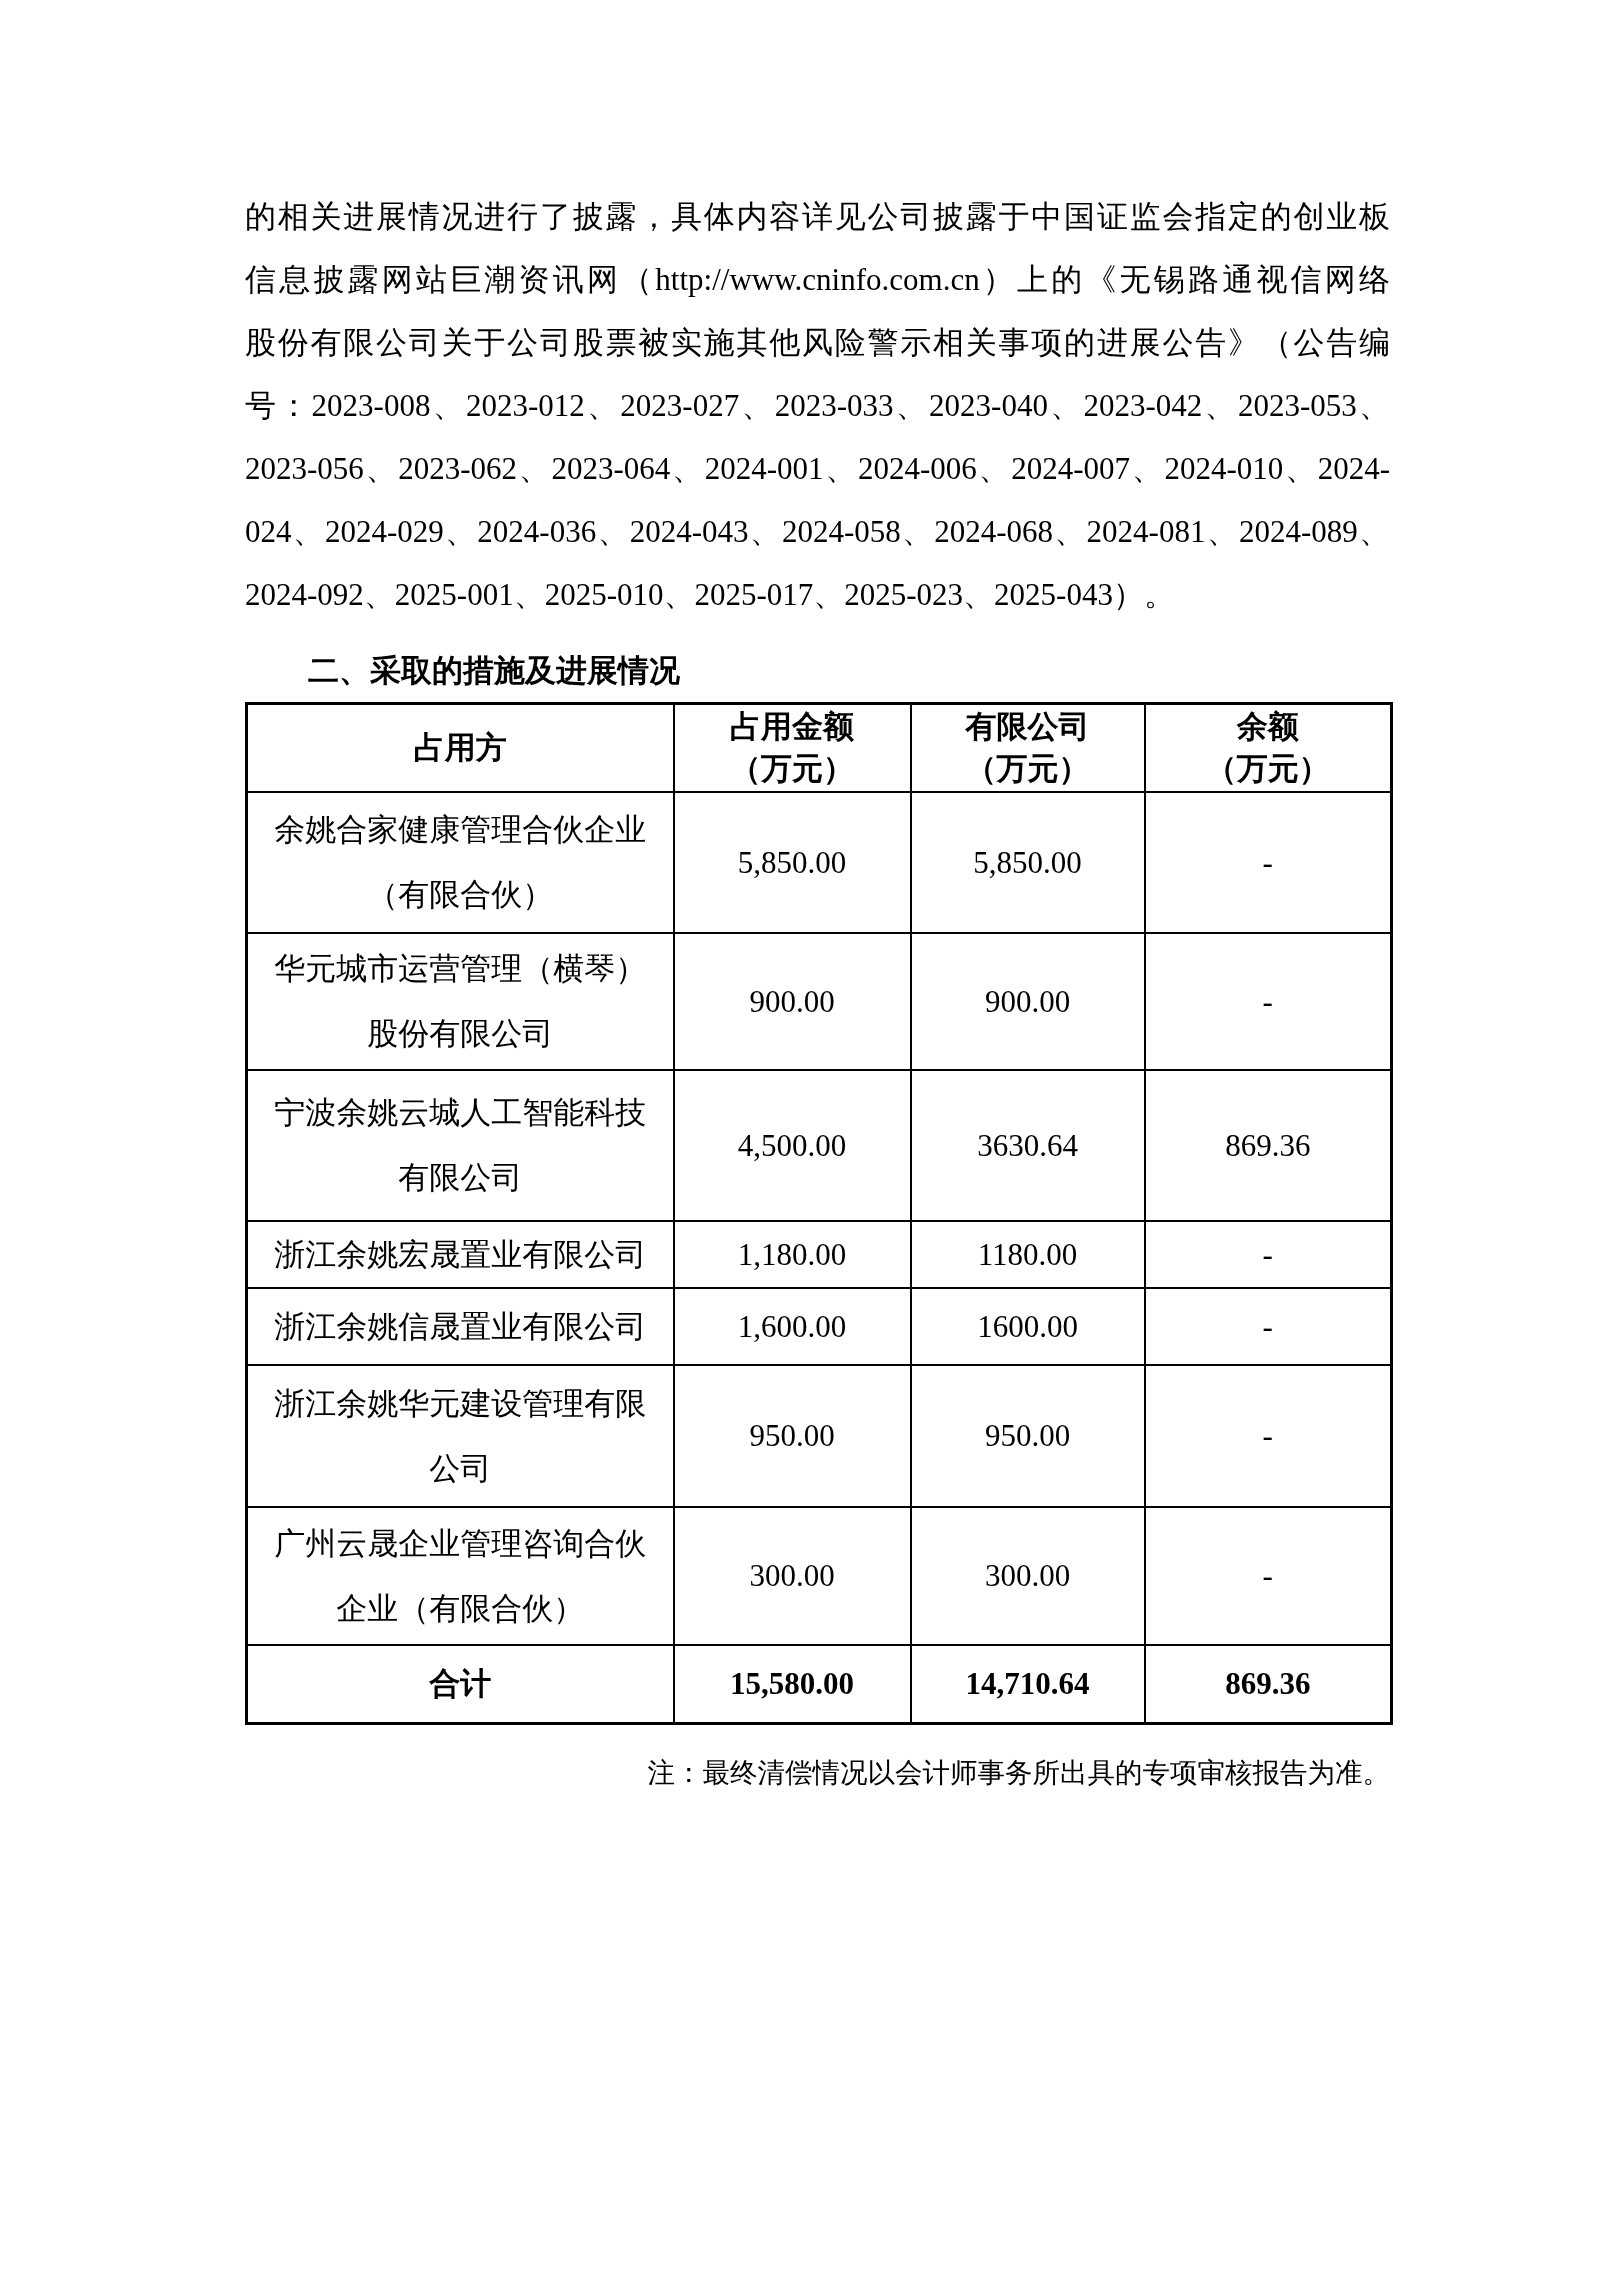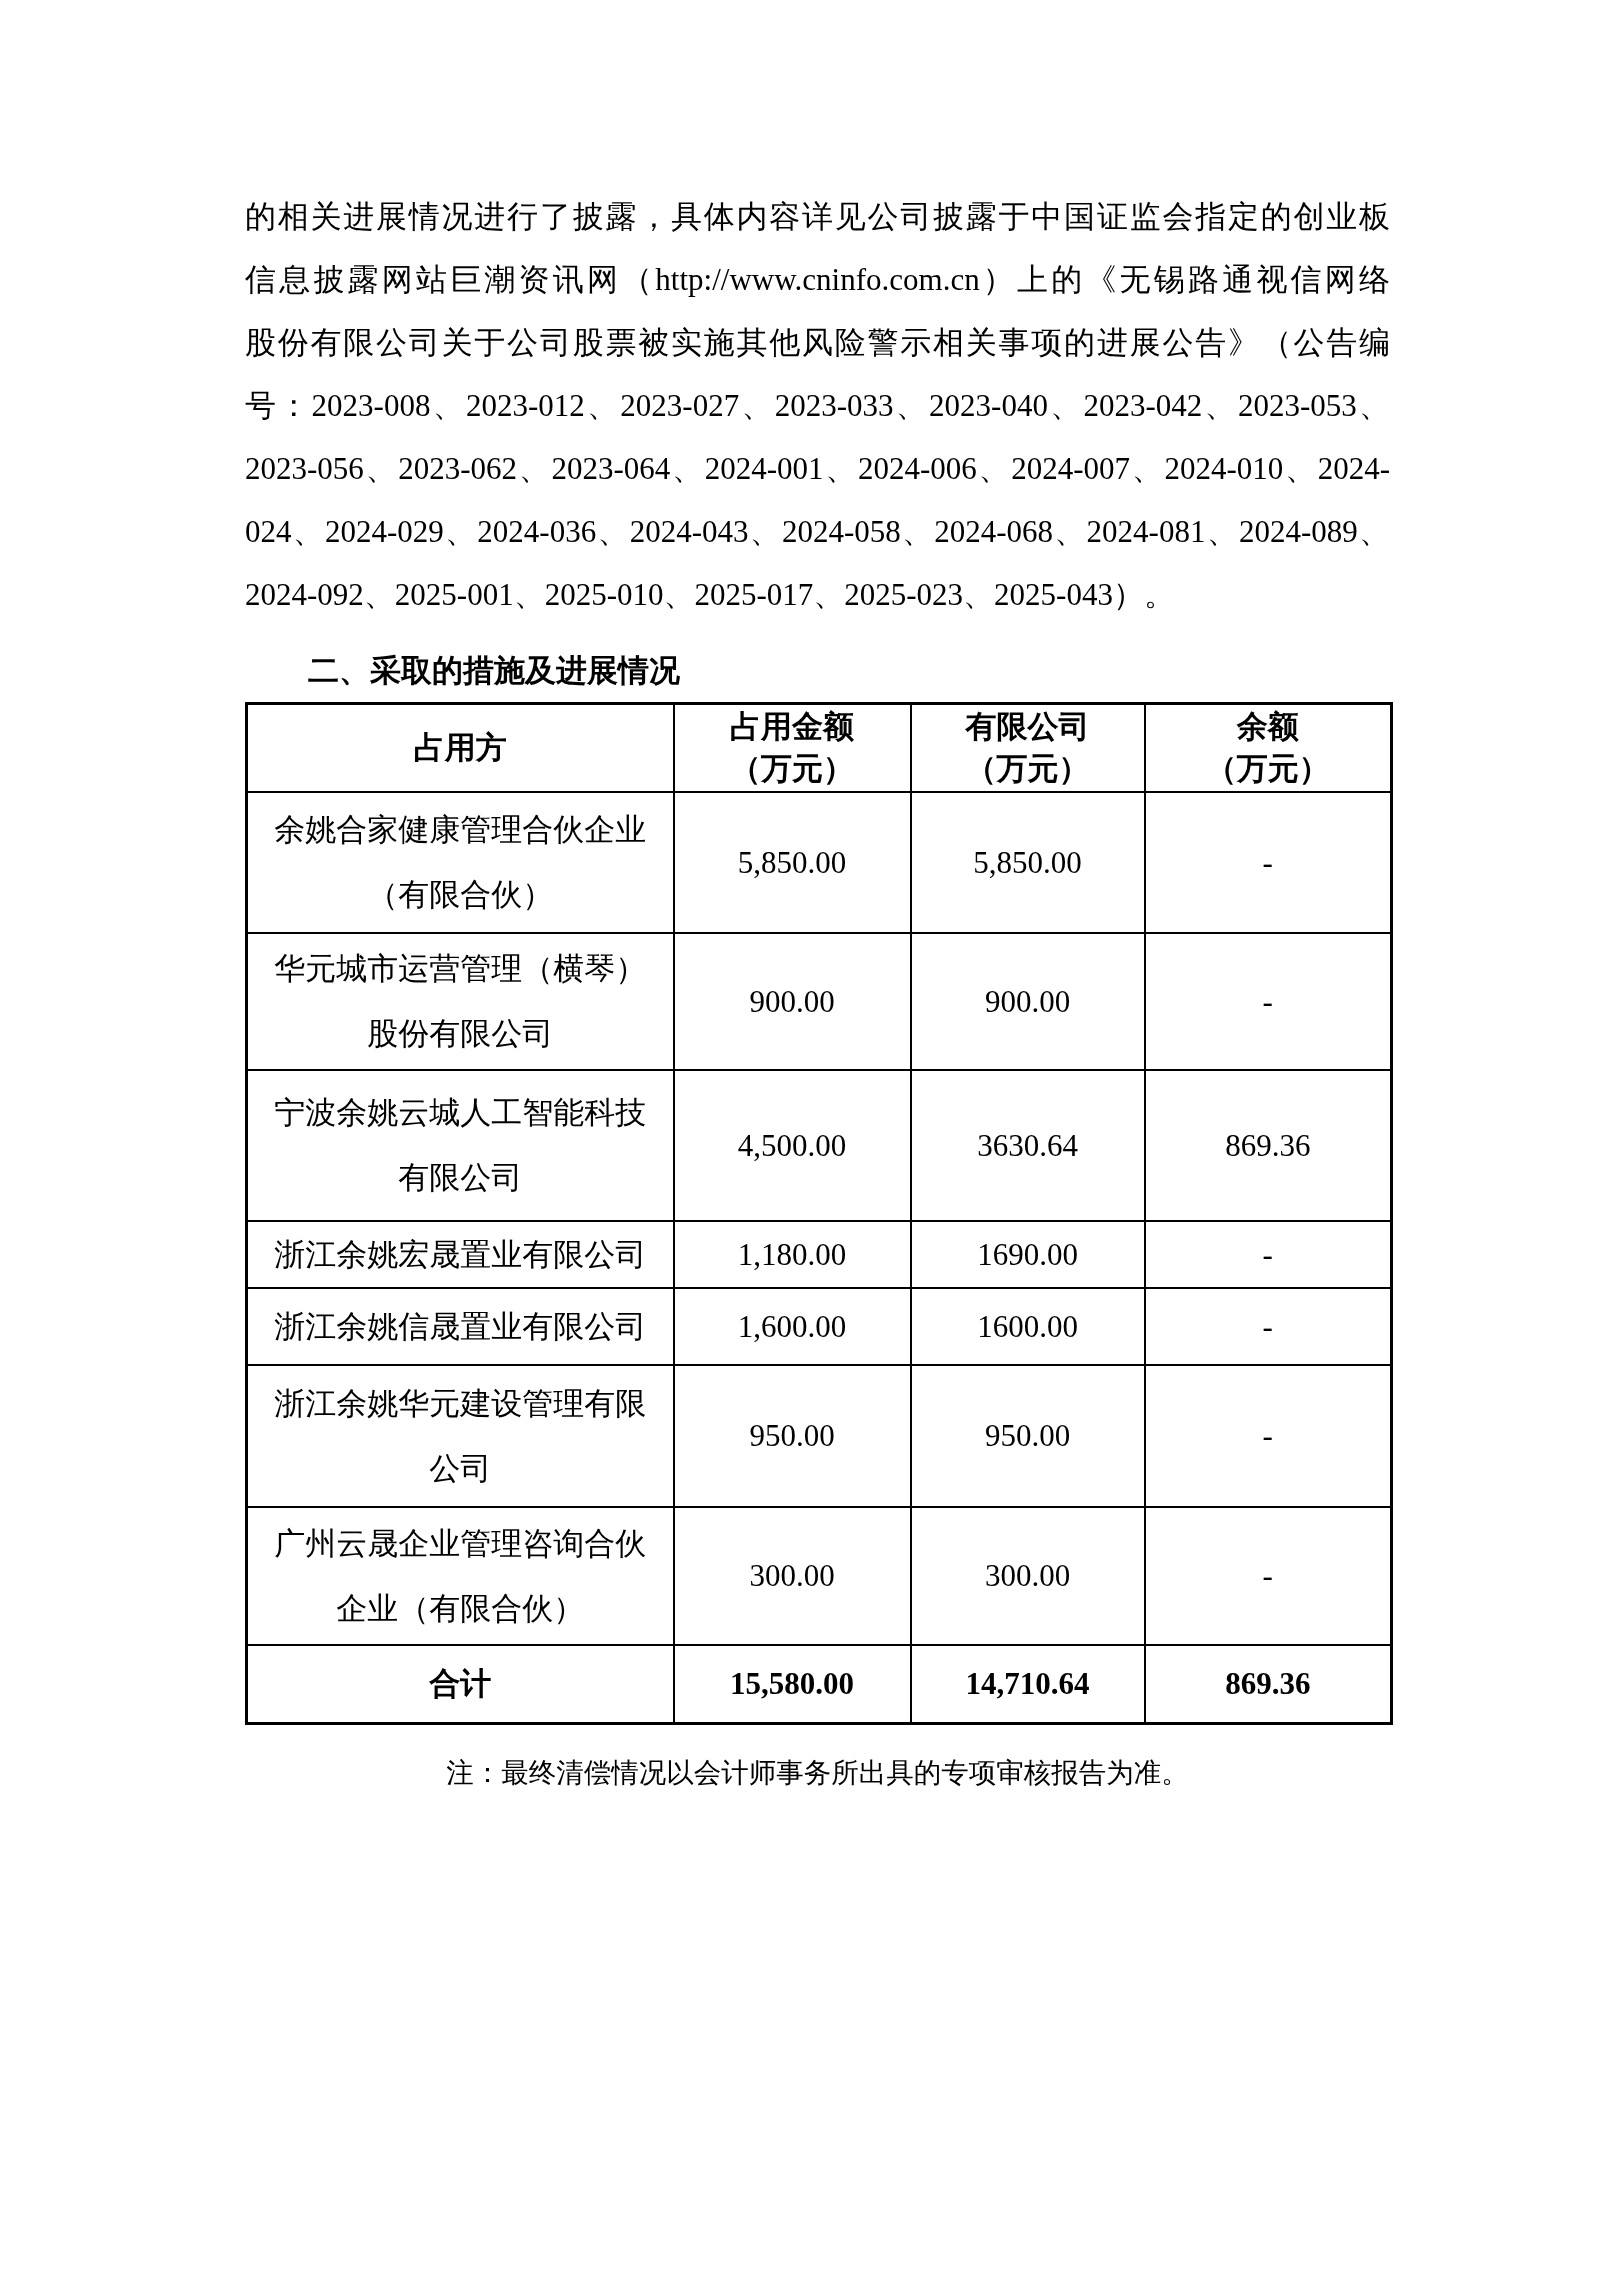--- a/index.html
+++ b/index.html
@@ -61,21 +61,21 @@
   table.occupation td {
     font-size: 31px;
     font-weight: normal;
     line-height: 65px;
   }
   tr.total-row td { font-weight: bold; }
   .note {
     margin-top: 27.5px;
     font-size: 27.5px;
     line-height: 39px;
-    text-align: center;
+    text-align: right;
   }
 </style>
 </head>
 <body>
 
 <div class="page">
   <div class="content">
 
     <div class="para">
       <div class="line">的相关进展情况进行了披露，具体内容详见公司披露于中国证监会指定的创业板</div>
@@ -124,21 +124,21 @@
         <tr style="height:151px">
           <td>宁波余姚云城人工智能科技
 有限公司</td>
           <td>4,500.00</td>
           <td>3630.64</td>
           <td>869.36</td>
         </tr>
         <tr style="height:63px">
           <td>浙江余姚宏晟置业有限公司</td>
           <td>1,180.00</td>
-          <td>1690.00</td>
+          <td>1180.00</td>
           <td>-</td>
         </tr>
         <tr style="height:77px">
           <td>浙江余姚信晟置业有限公司</td>
           <td>1,600.00</td>
           <td>1600.00</td>
           <td>-</td>
         </tr>
         <tr style="height:142px">
           <td>浙江余姚华元建设管理有限

